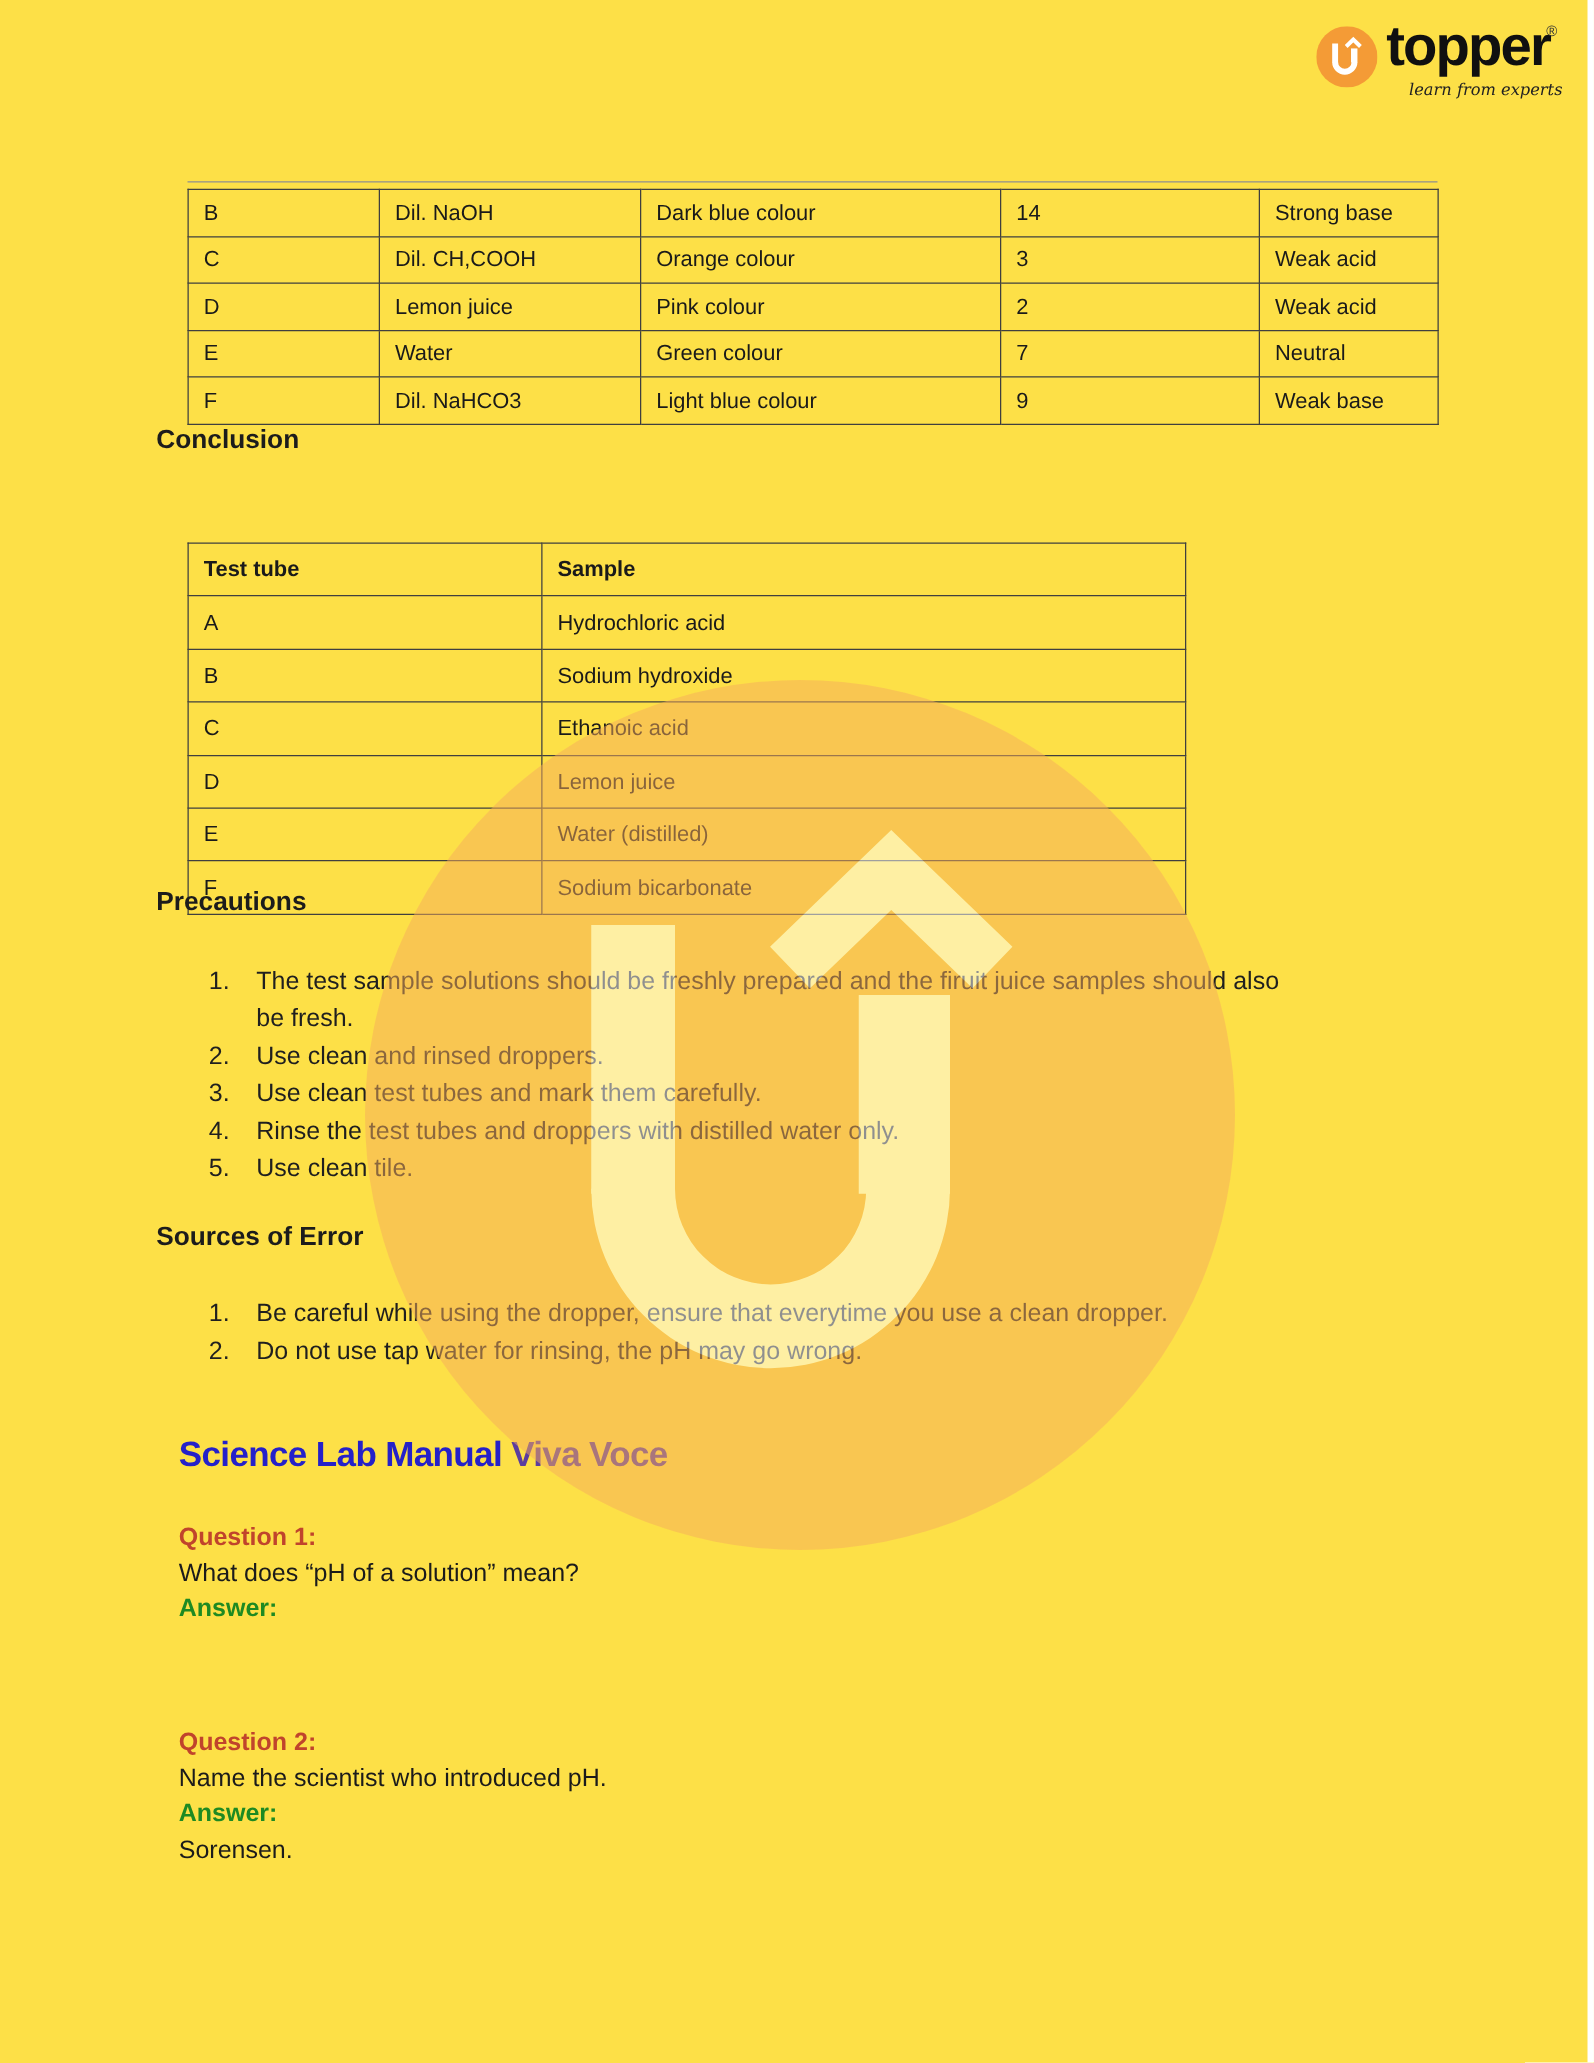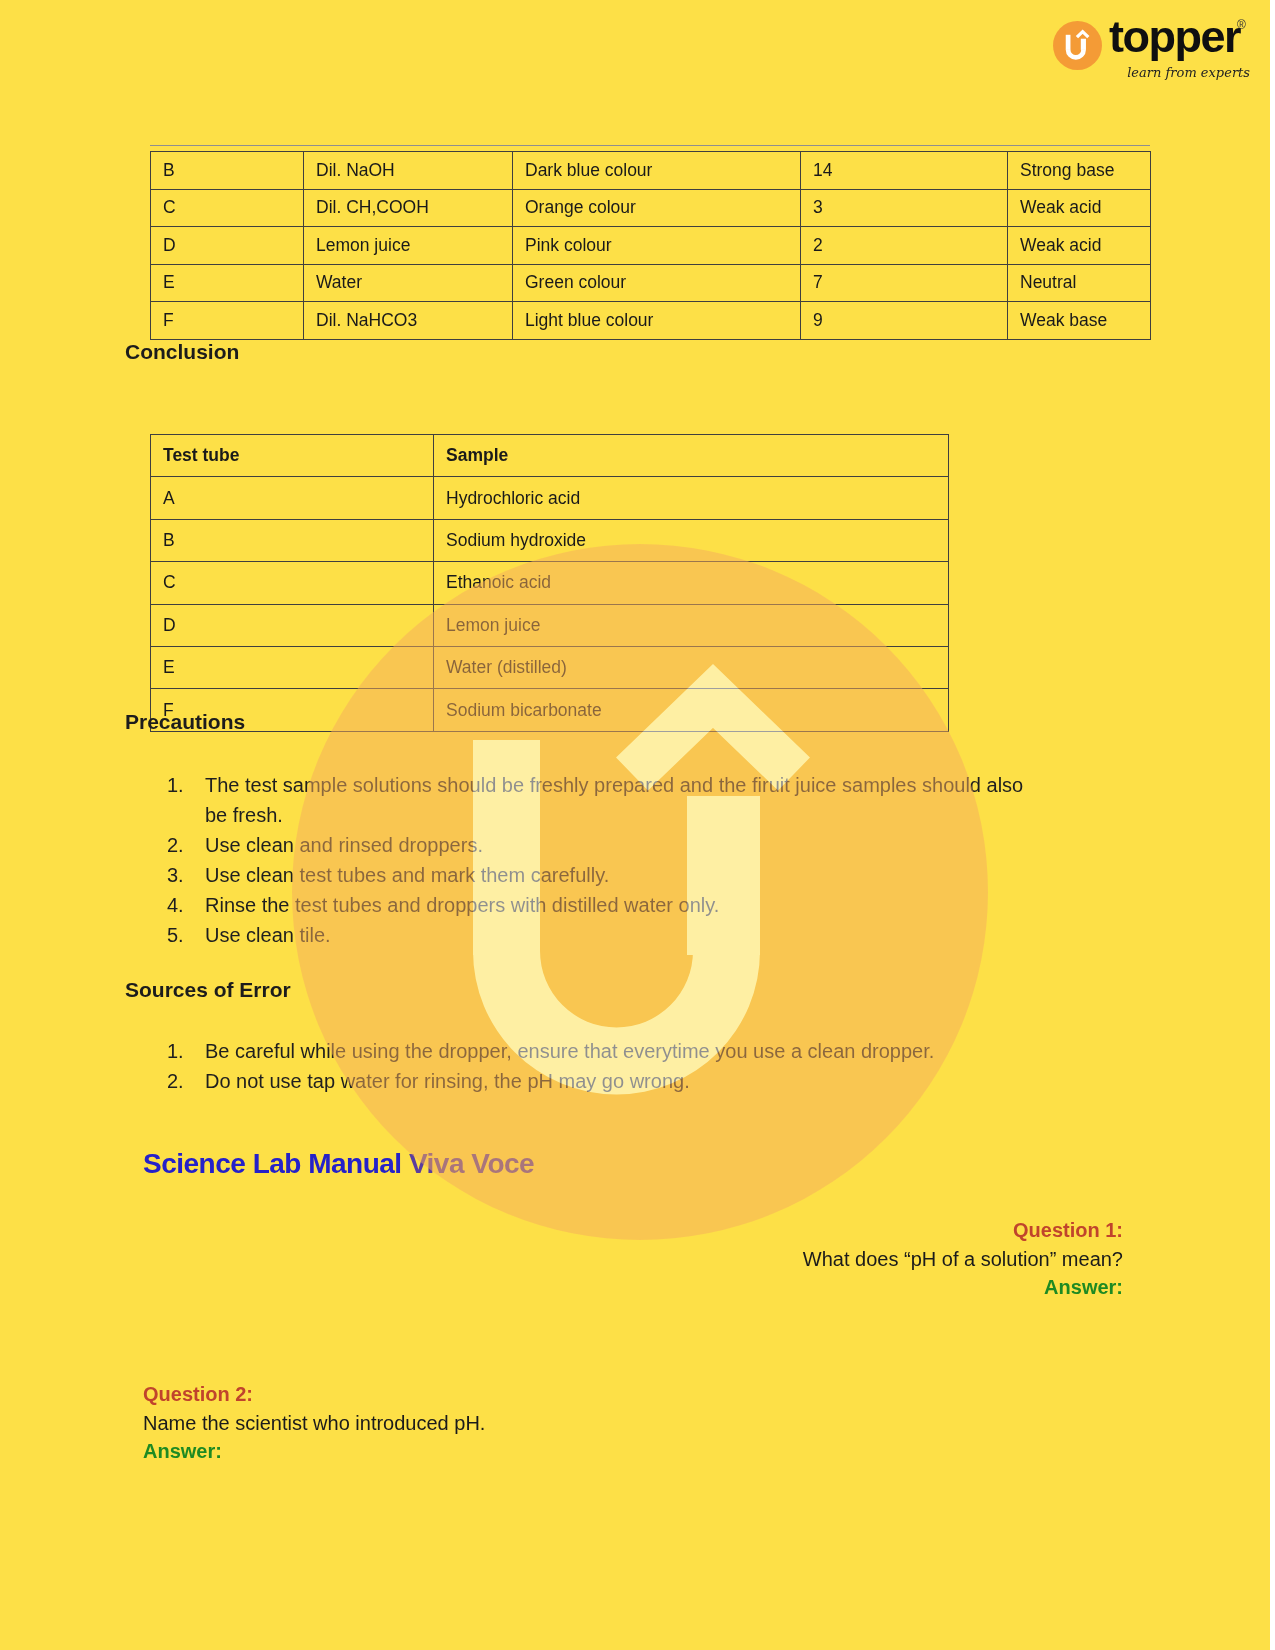--- a/index.html
+++ b/index.html
@@ -41,21 +41,21 @@
   
   .numlist{position:absolute;left:167px;font-size:20px;line-height:30px;color:#1f1f1f;}
   #precautions-list{top:770px;width:880px;}
   #sources-list{top:1036px;width:800px;}
   .numitem{display:flex;}
   .numitem .num{flex:none;width:38px;}
   .numitem .txt{flex:1;}
 
   
   .qa-block{position:absolute;left:143px;width:980px;font-size:20px;line-height:28.5px;}
-  #qa-0{top:1216px;text-align:right;}
+  #qa-0{top:1216px;}
   #qa-1{top:1380px;}
   .q-label,.a-label{font-weight:bold;}
 
   
   .watermark{position:absolute;left:292px;top:544px;width:696px;height:696px;
     opacity:0.5;pointer-events:none;z-index:5;}
 </style>
 </head>
 <body>
 
@@ -228,20 +228,21 @@
   <div class="qa-block" id="qa-0">
     <div class="q-label" style="color: rgb(192, 68, 44);">Question 1:</div>
     <div>What does “pH of a solution” mean?</div>
     <div class="a-label" style="color: rgb(30, 138, 34);">Answer:</div>
   </div>
 
   <div class="qa-block" id="qa-1">
     <div class="q-label" style="color: rgb(192, 68, 44);">Question 2:</div>
     <div>Name the scientist who introduced pH.</div>
     <div class="a-label" style="color: rgb(30, 138, 34);">Answer:</div>
+    <div>Sorensen.</div>
   </div>
 
   <svg class="watermark" viewBox="0 0 696 696">
     <circle cx="348" cy="348" r="348" fill="#F7AE5C"></circle>
     <g fill="#ffffff">
       <rect x="181" y="196" width="67" height="215"></rect>
       <rect x="395" y="252" width="73" height="159"></rect>
       <path d="M181,407 A143.5,143.5 0 0 0 468,407 L401,407 A76.5,76.5 0 0 1 248,407 Z"></path>
     </g>
     <path d="M340,230 L421,152 L502,230" stroke="#ffffff" stroke-width="46" fill="none"></path>

